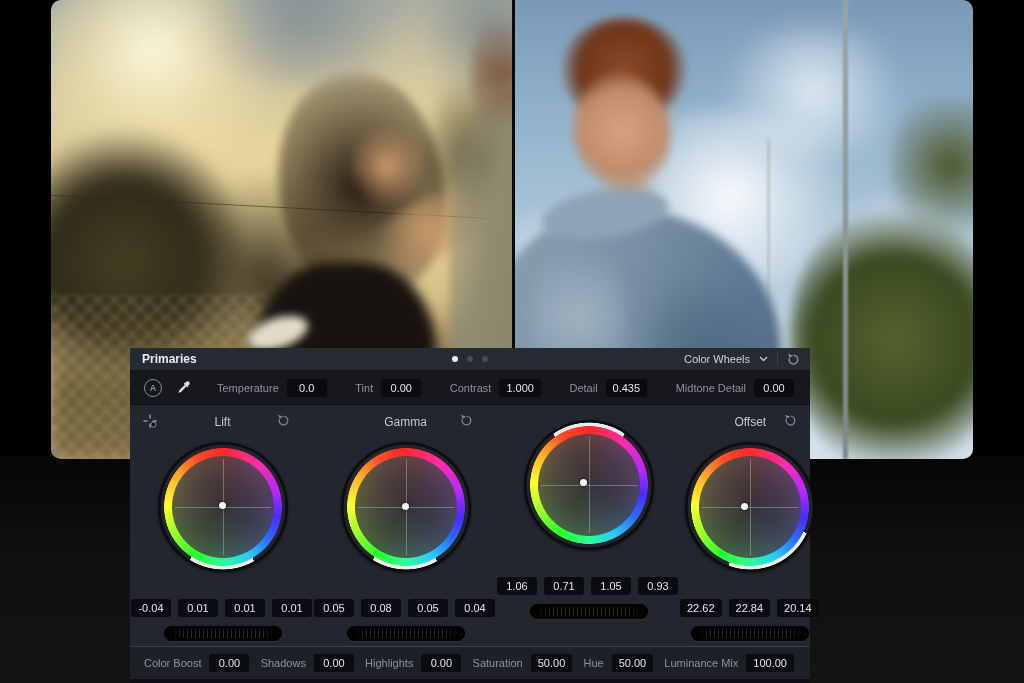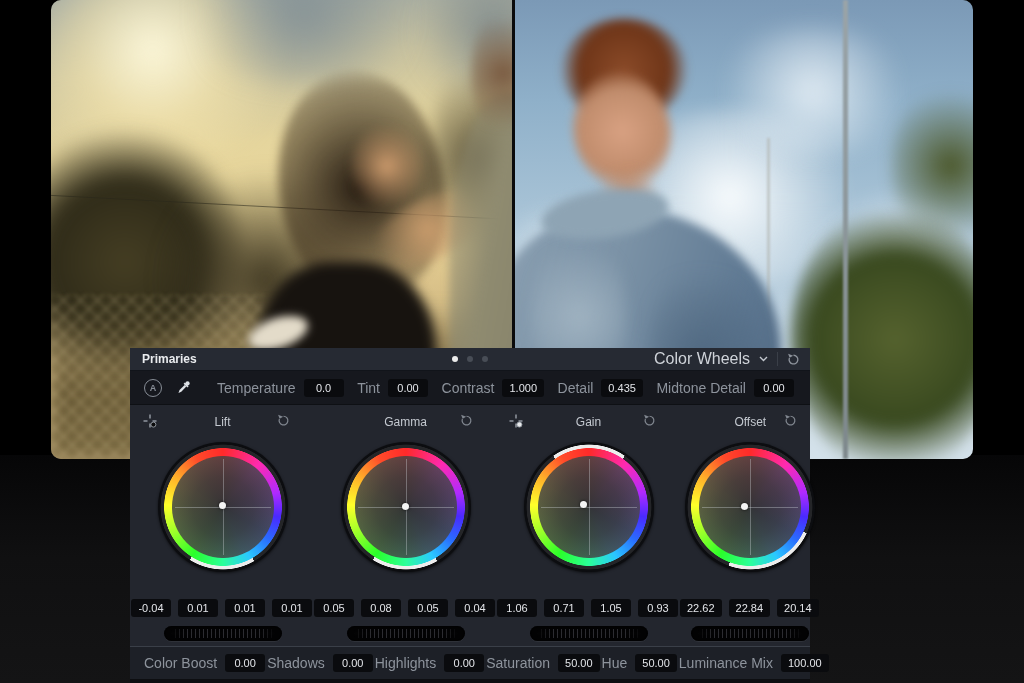--- a/index.html
+++ b/index.html
@@ -21,32 +21,32 @@
 
   
   .panel{position:absolute;left:130px;top:348px;width:680px;height:335px;background:#23262e;}
   .p-header{position:relative;height:22px;background:#262a33;border-bottom:1px solid #11141a;
             display:flex;align-items:center;}
   .p-title{color:#e9ebee;font-size:12px;font-weight:bold;padding-left:12px;}
   .p-dots{position:absolute;left:50%;top:50%;transform:translate(-50%,-50%);display:flex;gap:9px;}
   .p-dot{width:6px;height:6px;border-radius:50%;background:#484d56;}
   .p-dot.active{background:#ececec;}
   .p-right{margin-left:auto;display:flex;align-items:center;gap:9px;padding-right:10px;}
-  .p-mode{color:#cfd3d9;font-size:16px;text-align:center;}
+  .p-mode{color:#cfd3d9;font-size:11px;text-align:center;}
   .p-sep{width:1px;height:14px;background:#3a3f48;}
   .icon-btn{display:flex;align-items:center;justify-content:center;cursor:pointer;}
 
   .p-toolbar{height:33px;background:#16181e;border-bottom:1px solid #0e1014;
              display:flex;align-items:center;padding:0 14px;}
   .auto-circ{width:16px;height:16px;border:1px solid #878d96;border-radius:50%;color:#878d96;
              font-size:9px;font-weight:bold;display:flex;align-items:center;justify-content:center;}
   .tb-icons{display:flex;align-items:center;gap:14px;margin-right:26px;}
   .tb-fields{flex:1;display:flex;align-items:center;justify-content:space-between;}
   .field{display:flex;align-items:center;gap:8px;}
-  .f-label{color:#8d939c;font-size:14px;white-space:nowrap;}
+  .f-label{color:#8d939c;font-size:11px;white-space:nowrap;}
   .vstack{display:flex;flex-direction:row;align-items:center;gap:2px;}
   .vbox{background:#0a0b0e;border-radius:3px;color:#e3e5e9;font-size:11px;
         padding:2px 7px;min-width:26px;text-align:center;line-height:14px;}
   .uline{height:3px;border-radius:1px;align-self:stretch;}
   .u-temp{background:linear-gradient(90deg,#2f86d6 0%,#8fc0e6 38%,#efe3c4 50%,#e7a53c 62%,#d78a28 100%);}
   .u-tint{background:linear-gradient(90deg,#27b347 0%,#93d689 38%,#f0d9e7 50%,#e257c6 62%,#d636b4 100%);}
   .u-grad-bw{background:linear-gradient(90deg,#141414 0%,#f4f4f4 100%);}
   .u-dots{background:repeating-linear-gradient(90deg,#b4b8be 0 2px,transparent 2px 5px);}
   .u-rainbow{background:linear-gradient(90deg,#e03a3a,#e0a03a,#d8e03a,#3ae04a,#3ac8e0,#3a50e0,#c03ae0,#e03a9a);}
   .u-dark{background:linear-gradient(90deg,#0c0c0c 0%,#565656 100%);}
@@ -322,40 +322,20 @@
             </span>
           <span class="vstack">
               <span class="vbox">0.04</span>
               <span class="uline u-blue"></span>
             </span>
         </div>
         <div class="mwheel"></div>
       </div>
 
       <div class="wheel-col">
-        <div class="w-titlebar">
-          <span class="w-picker icon-btn">
-            <svg width="14" height="14" viewBox="0 0 14 14">
-                <g stroke="#9aa0a8" stroke-width="1.4">
-                  <line x1="7" y1="0.5" x2="7" y2="4.5"></line>
-                  <line x1="7" y1="9.5" x2="7" y2="13.5"></line>
-                  <line x1="0.5" y1="7" x2="4.5" y2="7"></line>
-                  <line x1="9.5" y1="7" x2="13.5" y2="7"></line>
-                </g>
-                <circle cx="10.4" cy="10.6" r="2.5" fill="#e8e9eb" stroke="#9aa0a8" stroke-width="0.9"></circle>
-              </svg>
-          </span>
-          <span class="w-title">Gain</span>
-          <span class="w-reset icon-btn">
-            <svg width="13" height="13" viewBox="0 0 14 14">
-                <path d="M7 2.4 a4.7 4.7 0 1 1 -4.4 3" fill="none" stroke="#80868f" stroke-width="1.3"></path>
-                <path d="M1.2 0.8 L2.8 5 L6.6 3 Z" fill="#80868f"></path>
-              </svg>
-          </span>
-        </div>
         <div class="wheel">
           <div class="w-bezel"></div>
           <div class="w-track"></div>
           <div class="w-ind ind-top"></div>
           <div class="w-ring"></div>
           <div class="w-disc">
               <div class="ch-v"></div>
               <div class="ch-h"></div>
             </div>
           <div class="w-dot" style="left:56px;top:59px;"></div>

